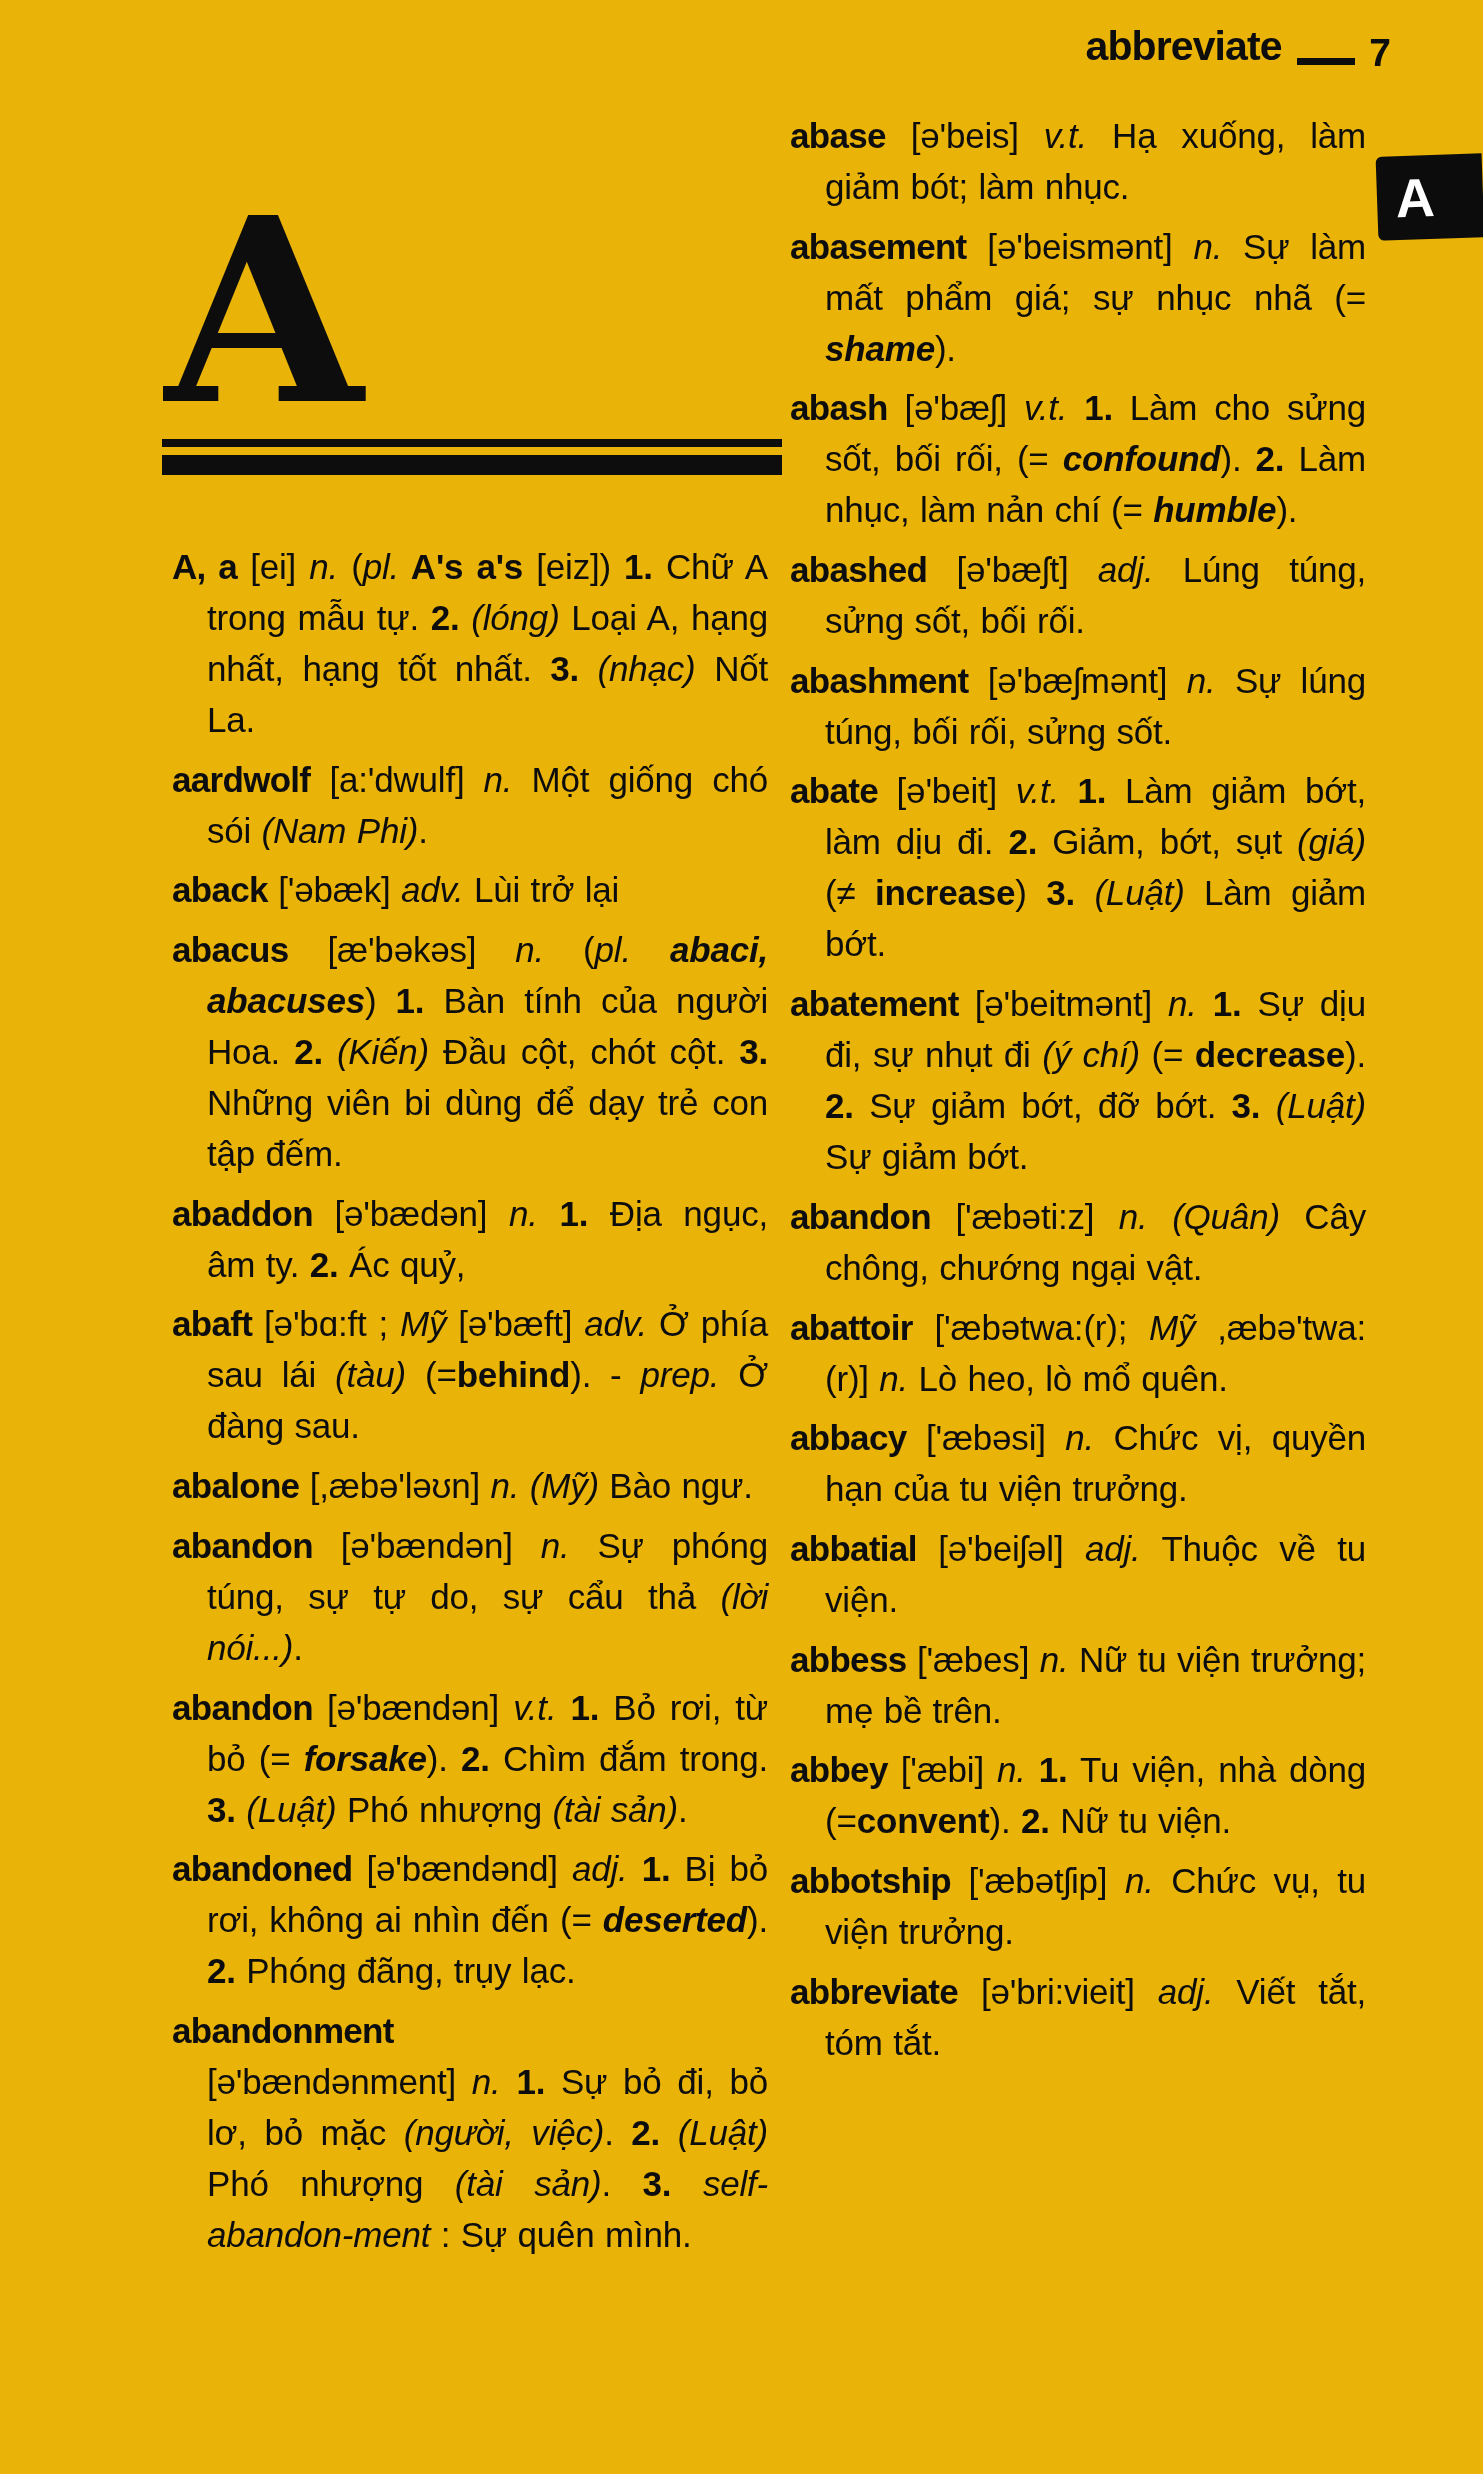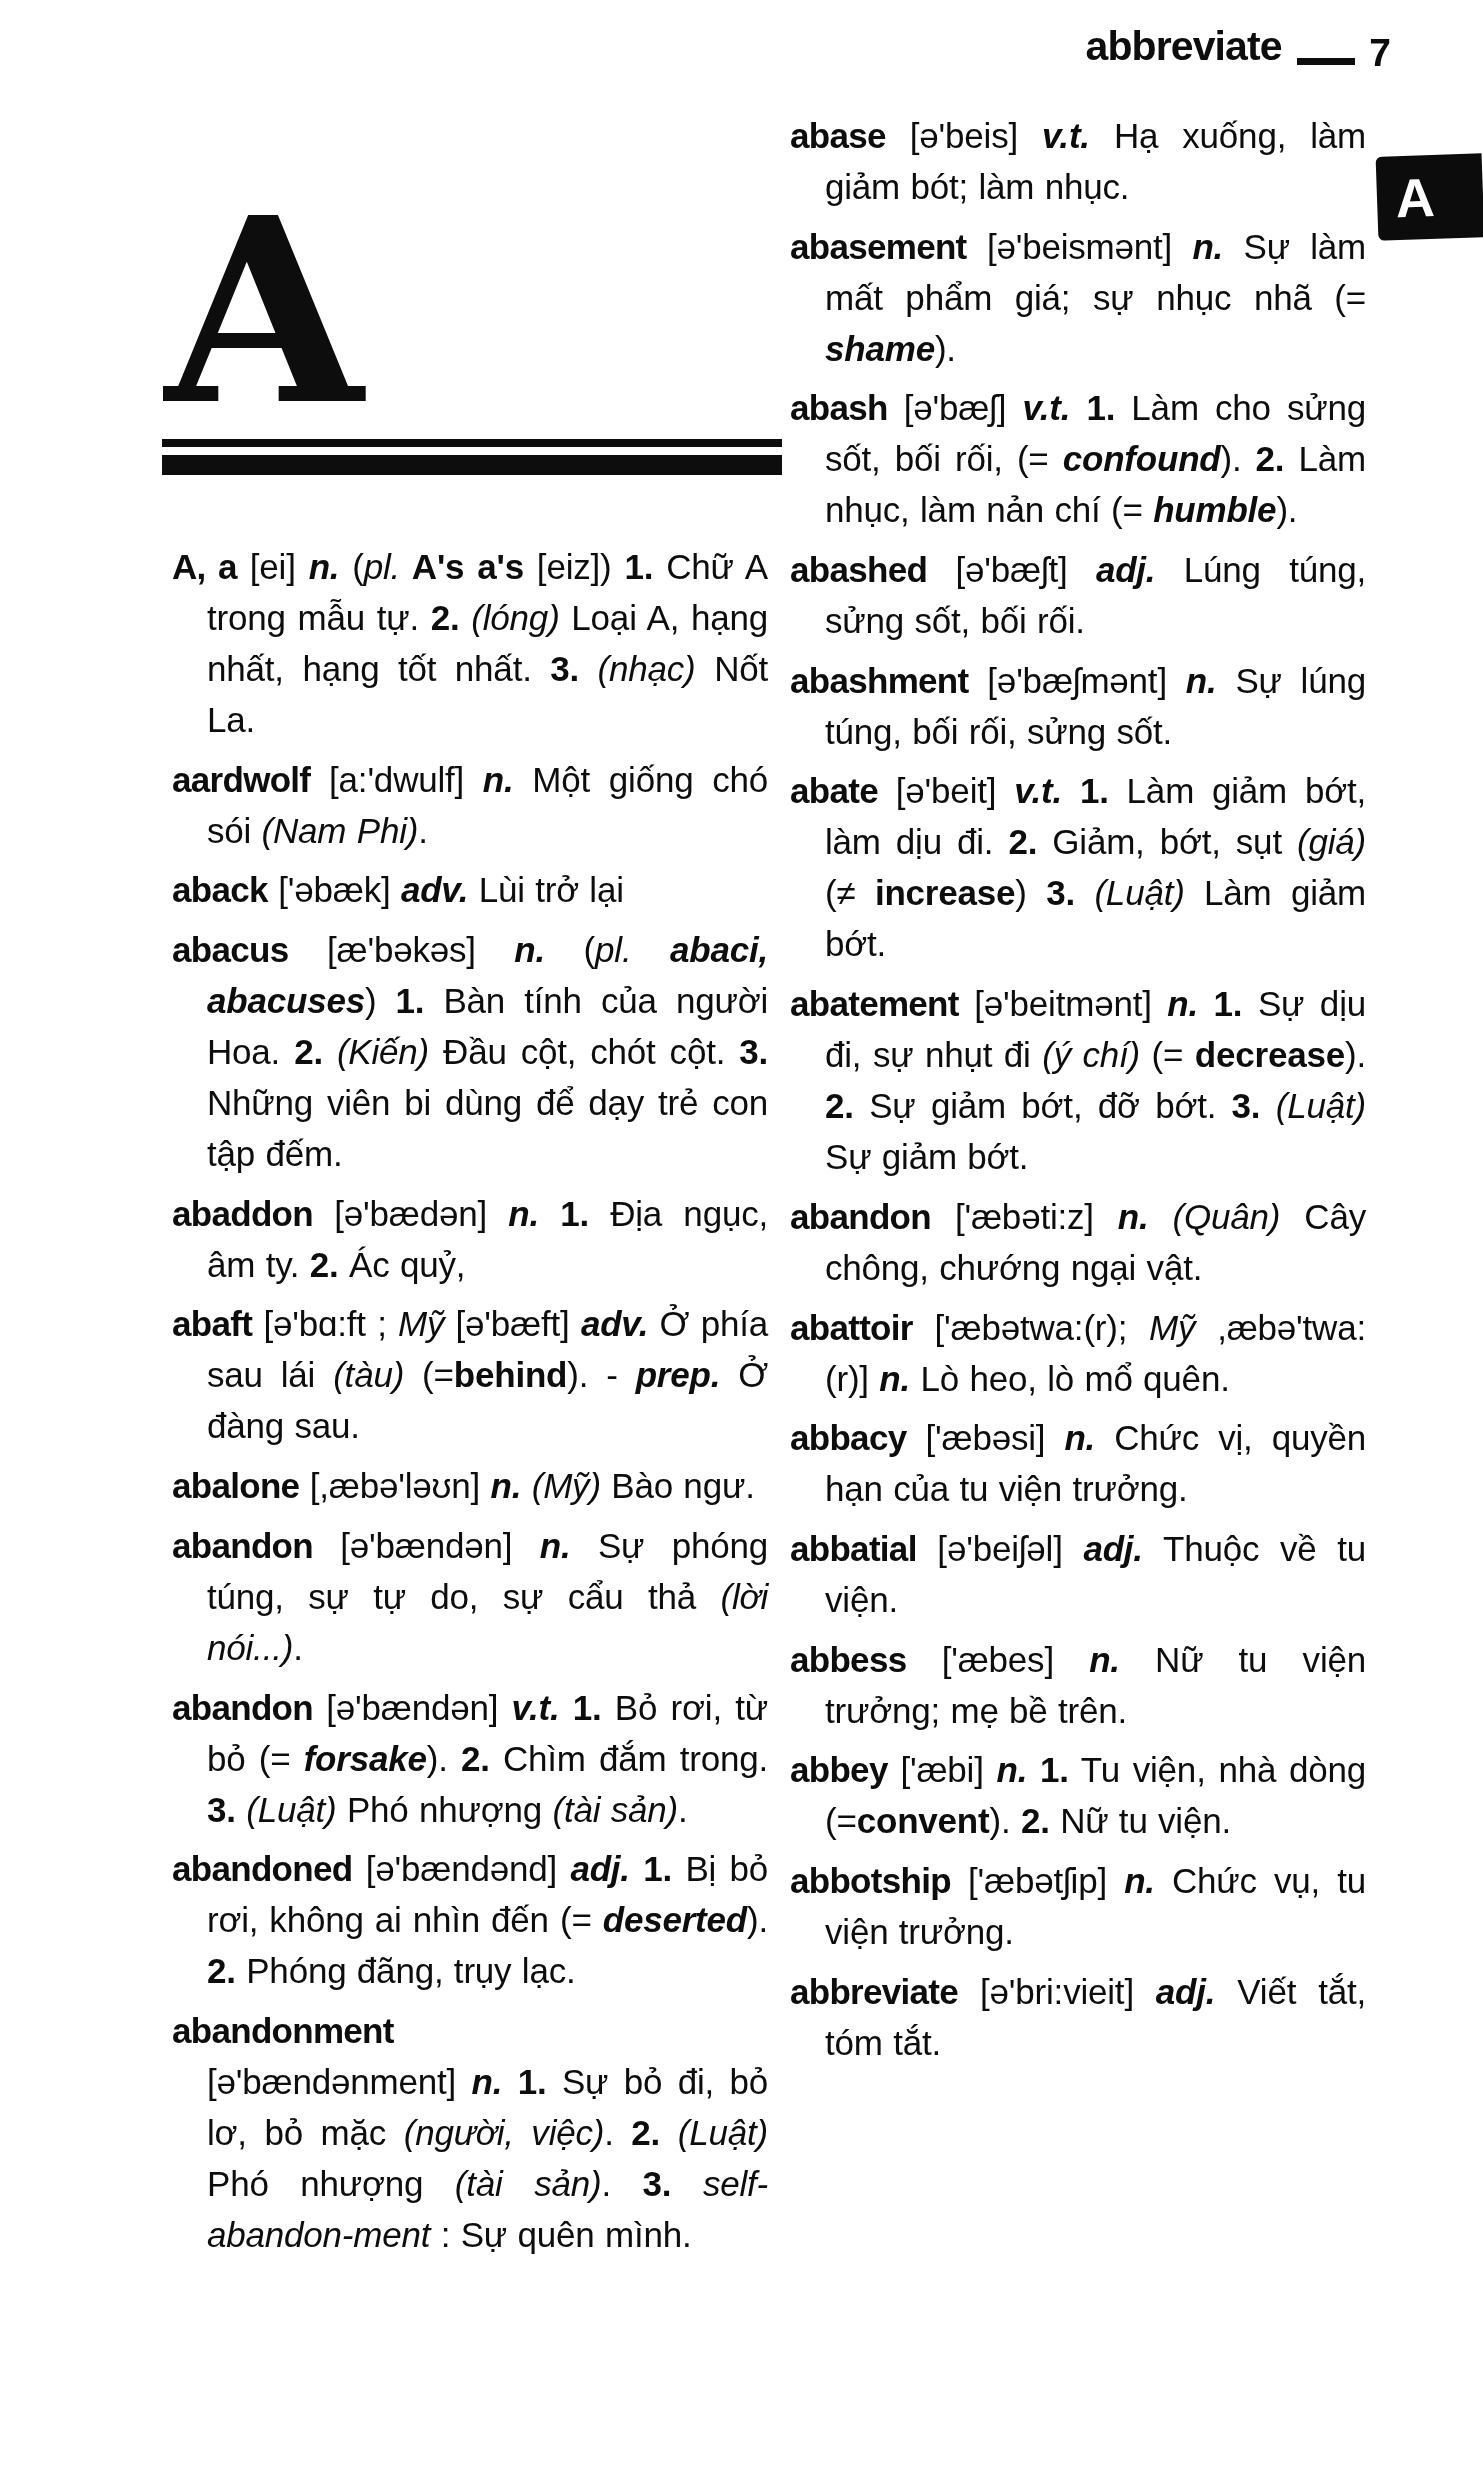--- a/index.html
+++ b/index.html
@@ -1,21 +1,21 @@
 <!DOCTYPE html>
 <html style="font-size:14px"><head>
 <meta charset="utf-8">
 <title>Dictionary page</title>
 <style>
   html,body{margin:0;padding:0;background:#e8e8e8;}
   .page{
     position:relative;
     width:1483px;height:2475px;
     margin:0 auto;
-    background:#ffffff;
+    background:#eab308;
     color:#0d0d0d;
     font-family:"Liberation Sans","DejaVu Sans",sans-serif;
     overflow:hidden;
   }
   
   .pageheader{
     position:absolute;top:26px;right:92px;
     display:flex;align-items:flex-end;
   }
   .guide-word{
@@ -63,21 +63,21 @@
   .entry{
     margin:0 0 8.7px 0;
     font-size:35px;line-height:51px;
     text-align:justify;
     padding-left:35px;text-indent:-35px;
     letter-spacing:-0.2px;
     word-spacing:0.9px;
   }
   .seg-hw{font-weight:bold;letter-spacing:-0.7px;}
   .seg-b{font-weight:bold;}
-  .seg-pos{font-style:italic;font-weight:bold;}
+  .seg-pos{font-style:italic;}
   .seg-it{font-style:italic;}
   .seg-bi{font-weight:bold;font-style:italic;}
 </style>
 </head>
 <body>
 
 <div class="page">
 
   <div class="pageheader">
     <span class="guide-word">abbreviate</span>

